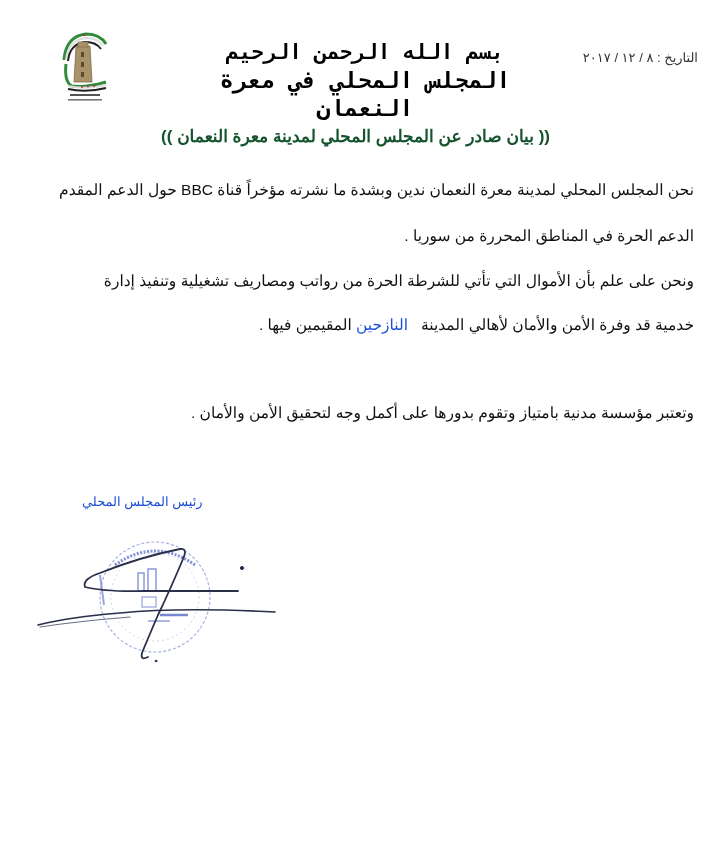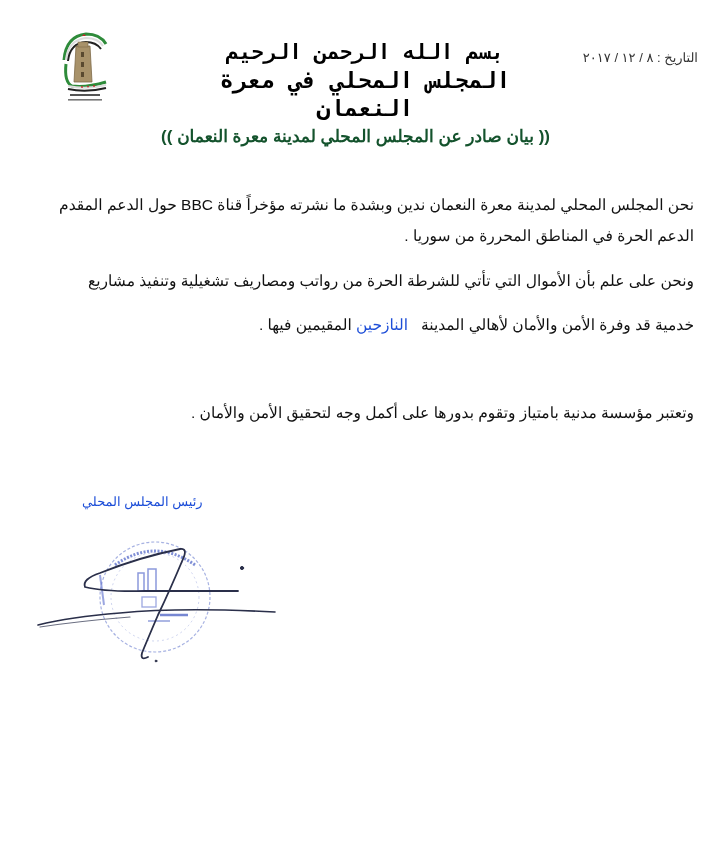--- a/index.html
+++ b/index.html
@@ -86,21 +86,21 @@
     .body-line {
       position: absolute;
       right: 26px;
       direction: rtl;
       text-align: right;
       font-family: "Liberation Sans", sans-serif;
       font-size: 15.5px;
       color: #111;
       white-space: nowrap;
     }
-    .l1 { top: 196px; margin-left: 9px; }
+    .l1 { top: 181px; margin-left: 9px; }
     .l2 { top: 227px; }
     .l3 { top: 272px; }
     .l4 { top: 316px; }
     .l5 { top: 360px; }
     .l6 { top: 404px; }
     .bold-word { font-weight: bold; }
     .gray-word { color: #1d4ed8; }
 
     
     .signature-label {
@@ -159,21 +159,21 @@
 
   <div class="header">
     <span class="basmala">بسم الله الرحمن الرحيم</span>
     <span class="council">المجلس المحلي في معرة النعمان</span>
   </div>
 
   <div class="statement-title">(( بيان صادر عن المجلس المحلي لمدينة معرة النعمان ))</div>
 
   <div class="body-line l1">نحن المجلس المحلي لمدينة معرة النعمان ندين وبشدة ما نشرته مؤخراً قناة BBC حول الدعم المقدم</div>
   <div class="body-line l2">الدعم الحرة في المناطق المحررة من سوريا .</div>
-  <div class="body-line l3">ونحن على علم بأن الأموال التي تأتي للشرطة الحرة من رواتب ومصاريف تشغيلية وتنفيذ مشاريع</div>
+  <div class="body-line l3">ونحن على علم بأن الأموال التي تأتي للشرطة الحرة من رواتب ومصاريف تشغيلية وتنفيذ إدارة</div>
   <div class="body-line l4">
     <span>خدمية قد وفرة الأمن والأمان لأهالي المدينة</span>&nbsp;&nbsp;
     <span class="gray-word">النازحين</span>
     <span>المقيمين فيها .</span>
   </div>
   <div class="body-line l6">وتعتبر مؤسسة مدنية بامتياز وتقوم بدورها على أكمل وجه لتحقيق الأمن والأمان .</div>
 
   <div class="signature-label">رئيس المجلس المحلي</div>
 
   <div class="stamp-sig">

